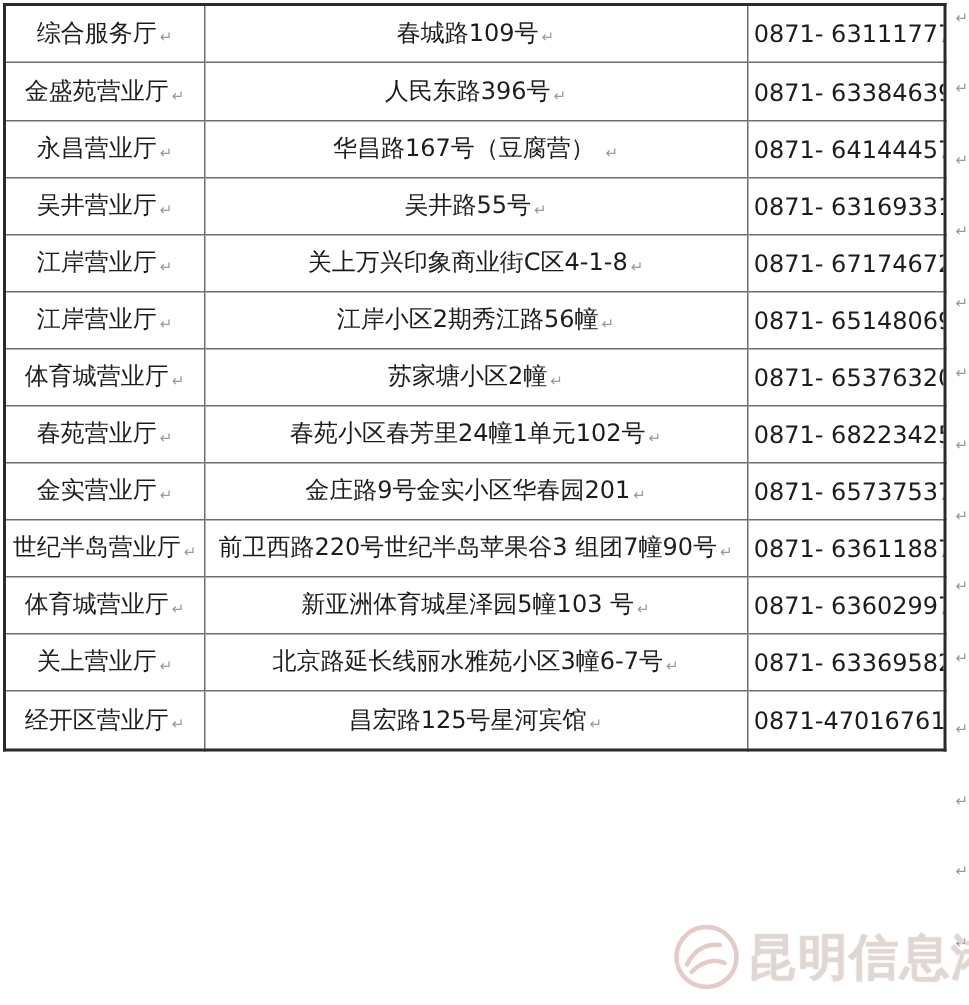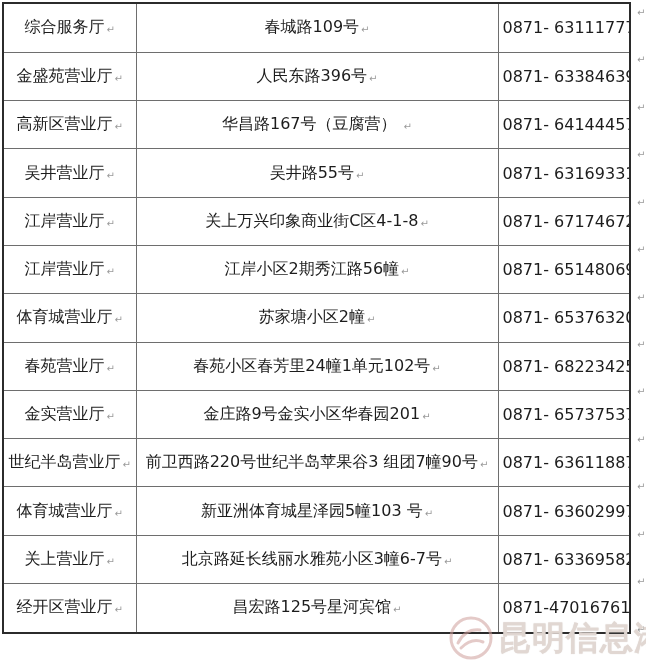--- a/index.html
+++ b/index.html
@@ -13,21 +13,21 @@
     width: 646px;
     height: 670px;
     overflow: hidden;
     background: #ffffff;
   }
   table.halls {
     position: absolute;
     left: 2px;
     top: 2px;
     width: 627px;
-    height: 632px;
+    height: 499px;
     border-collapse: collapse;
     table-layout: fixed;
     border: 2px solid #2b2b2b;
   }
   table.halls td {
     border: 1px solid #6e6e6e;
     text-align: center;
     vertical-align: middle;
     font-size: 16px;
     color: #1c1c1c;
@@ -106,21 +106,21 @@
     <td>
       <span class="cell-text">人民东路396号</span><span class="cell-end-mark">↵</span>
     </td>
     <td>
       <span class="cell-text">0871- 63384639</span>
     </td>
   </tr>
 
   <tr>
     <td>
-      <span class="cell-text">高新区营业厅</span><span class="cell-end-mark">↵</span>
+      <span class="cell-text">永昌营业厅</span><span class="cell-end-mark">↵</span>
     </td>
     <td>
       <span class="cell-text">华昌路167号（豆腐营） </span><span class="cell-end-mark">↵</span>
     </td>
     <td>
       <span class="cell-text">0871- 64144457</span>
     </td>
   </tr>
 
   <tr>

